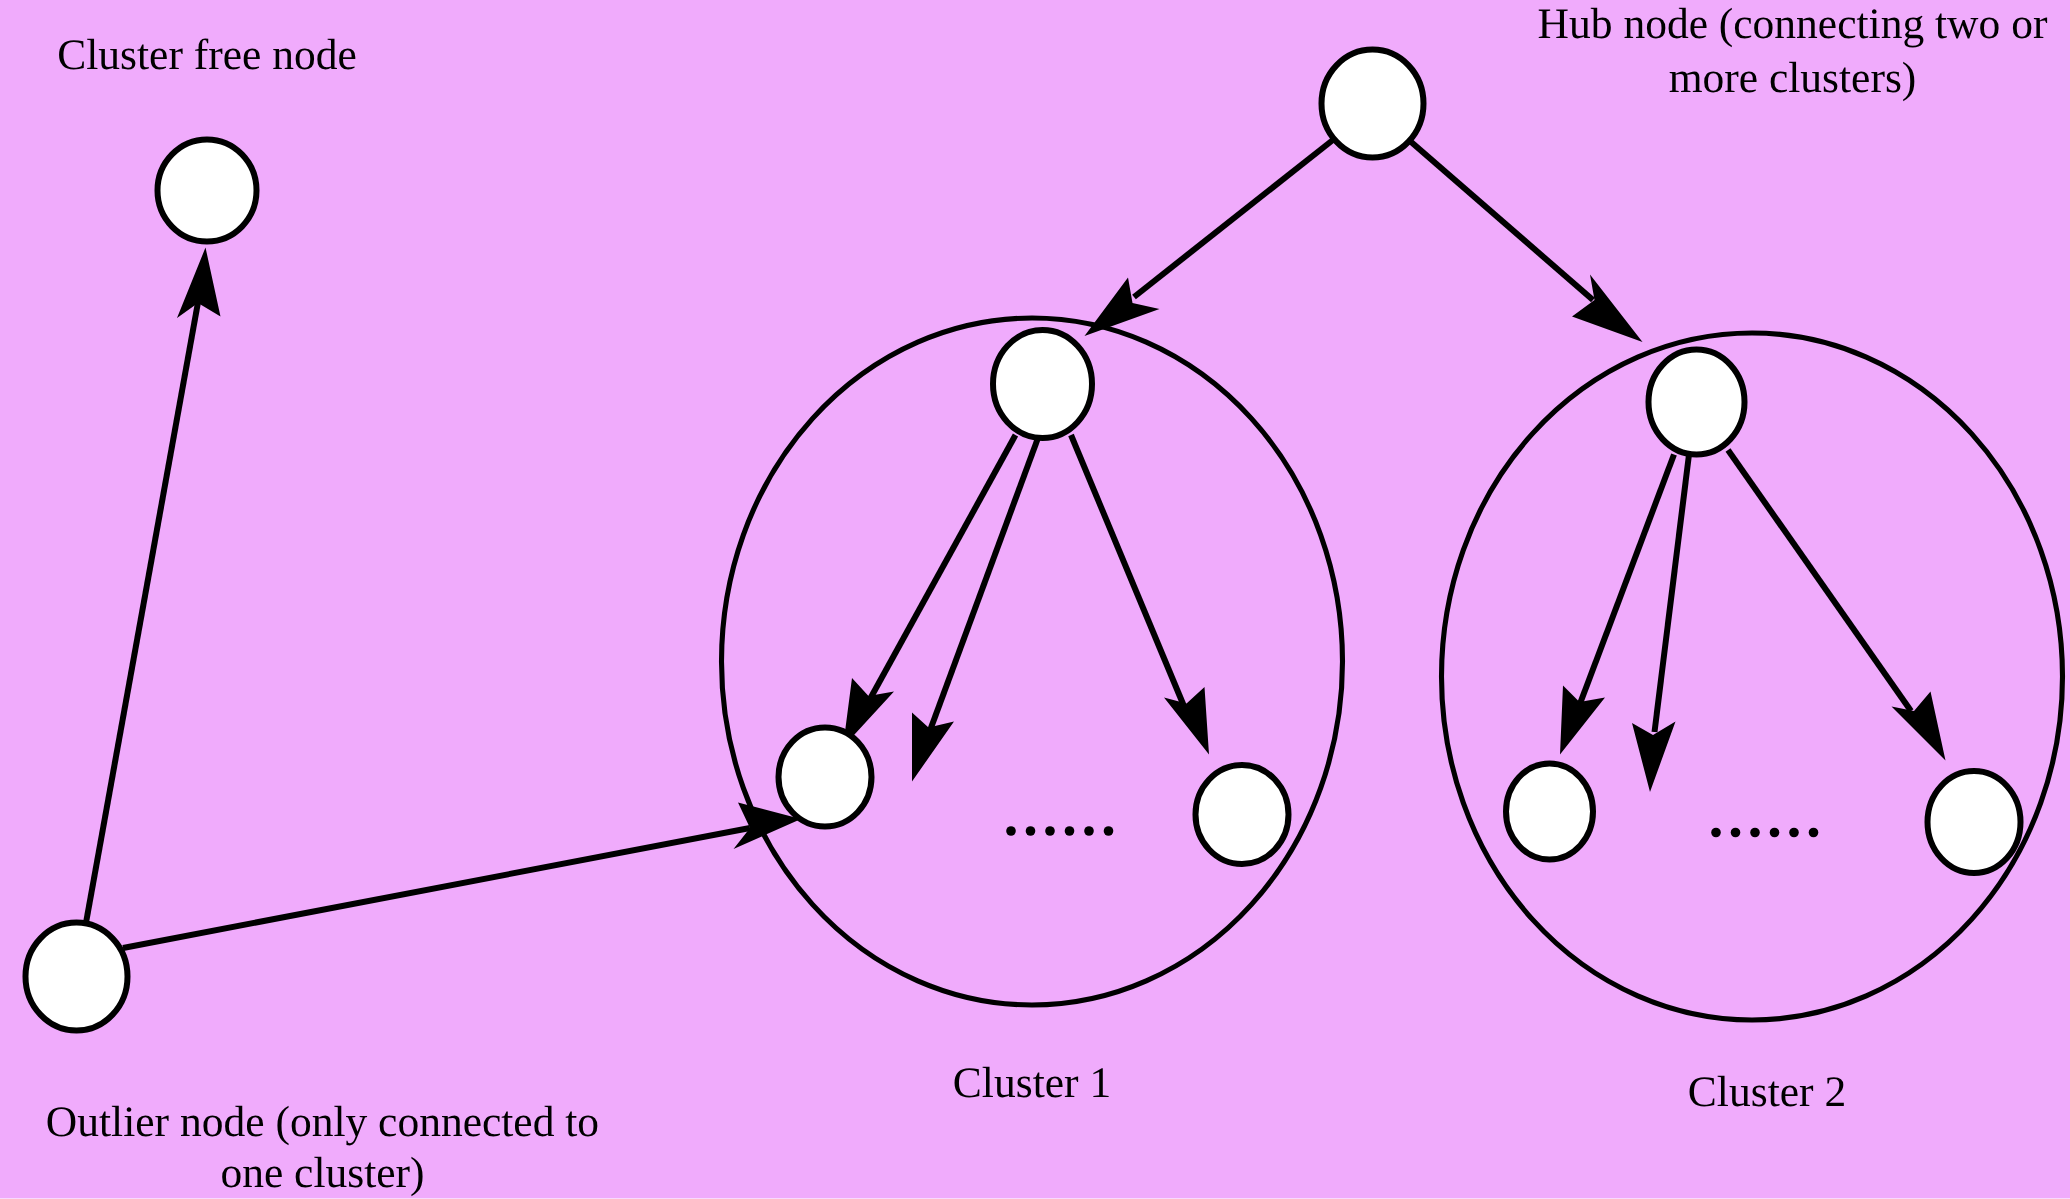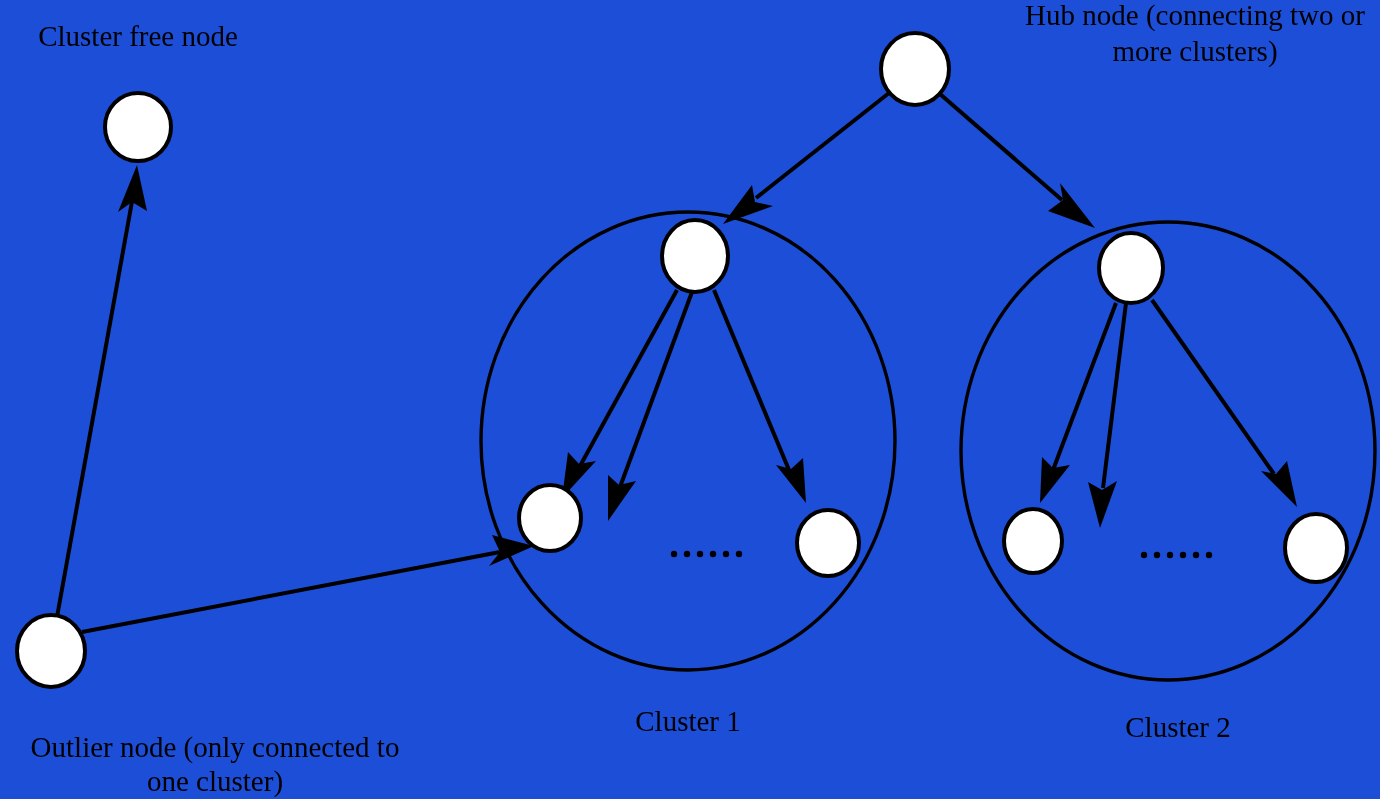--- a/index.html
+++ b/index.html
@@ -10,21 +10,21 @@
   body {
     width: 1380px;
     height: 799px;
     overflow: hidden;
     font-family: "Liberation Serif", "DejaVu Serif", serif;
   }
   #diagram-root {
     position: relative;
     width: 1380px;
     height: 799px;
-    background: #1d4ed8;
+    background: #f0abfc;
   }
   svg#diagram-svg {
     display: block;
     width: 1380px;
     height: 799px;
   }
   .node-circle {
     fill: #ffffff;
     stroke: #000000;
     stroke-width: 4;

